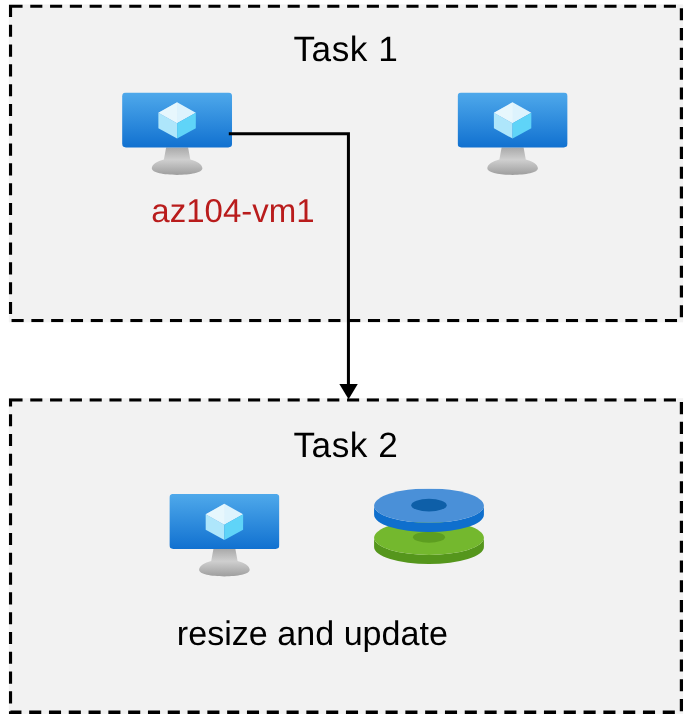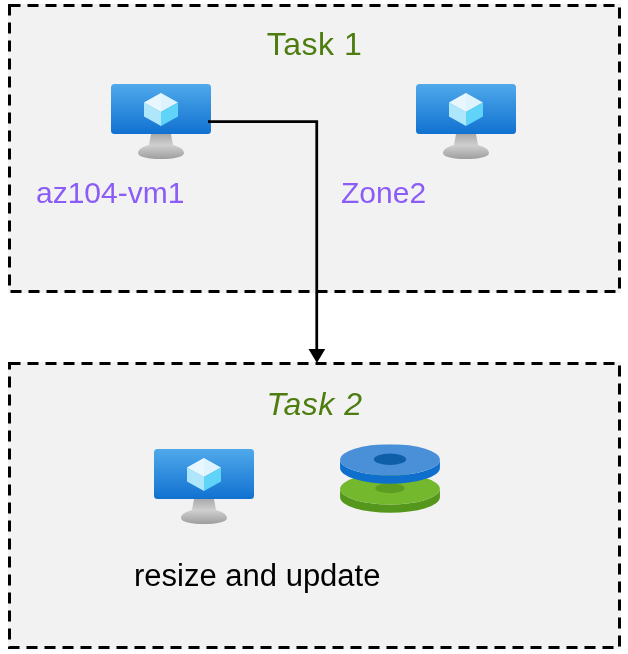--- a/index.html
+++ b/index.html
@@ -14,42 +14,42 @@
 
   .task-box { position: absolute; background: #f2f2f2; }
   .task-box .border-svg { position: absolute; inset: 0; display: block; }
   #task1-box { left: 8px; top: 4px; width: 613px; height: 289px; }
   #task2-box { left: 8px; top: 362px; width: 613px; height: 287px; }
 
   .box-title {
     position: absolute; left: 0; width: 100%;
     text-align: center;
     font-size: 32px; line-height: 36px;
-    color: #4d7c0f;
+    color: #000000;
     letter-spacing: 0.5px;
   }
   #task1-box .box-title { top: 22px; }
-  #task2-box .box-title { top: 24px; font-style: italic; }
+  #task2-box .box-title { top: 24px; }
 
   .icon-abs { position: absolute; display: block; }
 
   .vm-label {
     position: absolute;
-    text-align: left;
-    color: #8b5cf6;
+    text-align: right;
+    color: #b91c1c;
     font-size: 30px; line-height: 37px;
     white-space: nowrap;
   }
   #vm1-label { left: 36px;  top: 174px; width: 250px; }
   #vm2-label { left: 341px; top: 174px; width: 250px; }
 
   .caption {
     position: absolute;
     left: 134px; top: 558px; width: 300px;
-    text-align: left;
+    text-align: center;
     color: #000000;
     font-size: 31px; line-height: 36px;
     white-space: nowrap;
   }
 
   .arrow-overlay {
     position: absolute; inset: 0;
     pointer-events: none;
   }
 </style>
@@ -106,21 +106,20 @@
     <use href="#vm-icon"></use>
   </svg>
   <svg class="icon-abs" style="left:416px; top:84px;" width="100" height="78">
     <use href="#vm-icon"></use>
   </svg>
 
   <div class="vm-label" id="vm1-label">
     <div>az104-vm1</div>
   </div>
   <div class="vm-label" id="vm2-label">
-    <div>Zone2</div>
   </div>
 
   <svg class="icon-abs" style="left:154px; top:449px;" width="100" height="78">
     <use href="#vm-icon"></use>
   </svg>
   <svg class="icon-abs" style="left:338px; top:444px;" width="104" height="71" viewBox="0 0 100 68">
     <use href="#disk-stack-icon"></use>
   </svg>
 
   <div class="caption">resize and update</div>

